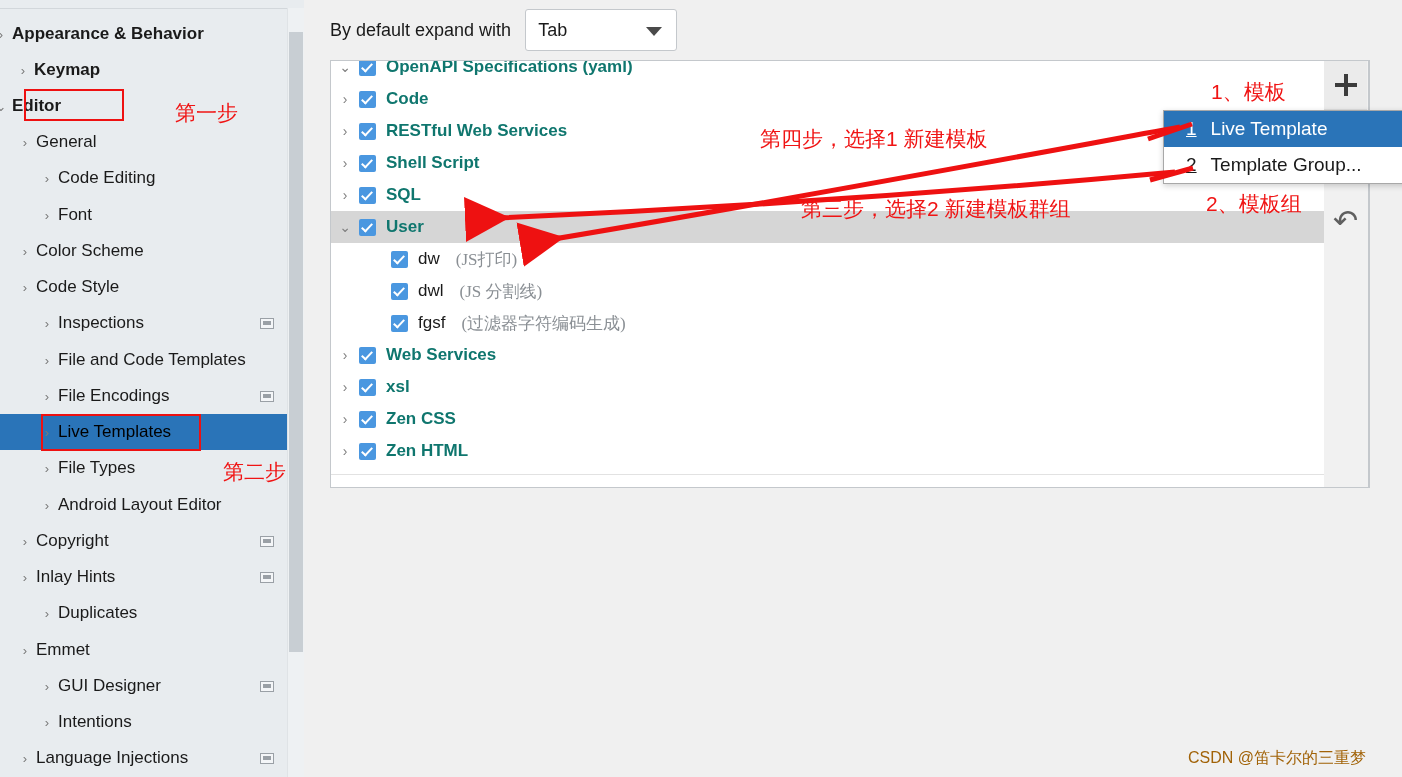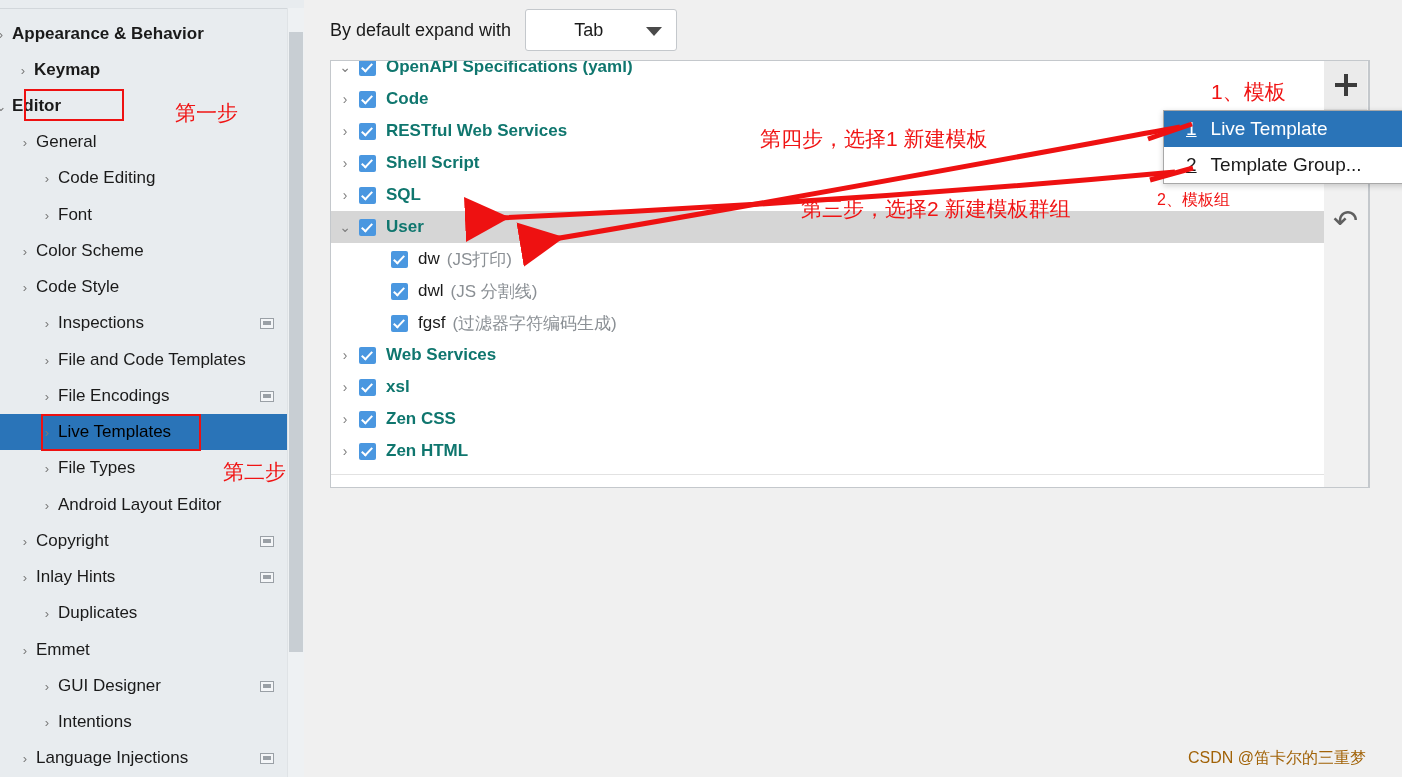--- a/index.html
+++ b/index.html
@@ -97,21 +97,20 @@
   }
   #expand-combo {
     position: relative;
     width: 152px; height: 42px;
     background: #ffffff;
     border: 1px solid #c4c8cc;
     border-radius: 3px;
     display: flex;
     align-items: center;
     box-sizing: border-box;
-    padding-left: 36px;
   }
   #expand-combo-value {
     font-size: 18px;
     color: #1a1a1a;
     margin-left: 12px;
   }
   #expand-combo-arrow {
     position: absolute;
     right: 14px; top: 50%;
     width: 0; height: 0;
@@ -173,21 +172,22 @@
   .tree-row .t-name {
     font-size: 17px;
     font-weight: bold;
     color: #0f766e;
   }
   .tree-row.child { padding-left: 32px; }
   .tree-row.child .t-name { font-weight: normal; font-size: 17px; color: #1a1a1a; }
   .tree-row .t-desc {
     font-size: 17px;
     color: #8a8f94;
-    margin-left: 7px;
+    margin-left: 16px;
+    font-family: Liberation Serif, serif;
   }
 
   
   #tree-vtrack {
     position: absolute;
     right: 0; top: 0;
     width: 15px; height: 410px;
     background: #ffffff;
   }
   #tree-vthumb {
@@ -546,16 +546,16 @@
     </svg>
 
     <div class="anno-box" style="left:24px;  top:89px;  width:100px; height:32px;"></div>
     <div class="anno-box" style="left:41px;  top:414px; width:160px; height:37px;"></div>
 
     <div class="anno-text" style="left:175px; top:99px; font-size:21px;">第一步</div>
     <div class="anno-text" style="left:223px; top:458px; font-size:21px;">第二步</div>
     <div class="anno-text" style="left:801px; top:195px; font-size:21px;">第三步，选择2  新建模板群组</div>
     <div class="anno-text" style="left:760px; top:125px; font-size:21px;">第四步，选择1  新建模板</div>
     <div class="anno-text" style="left:1211px; top:78px; font-size:21px;">1、模板</div>
-    <div class="anno-text" style="left:1157px; top:190px; font-size:16px;">2、模板组</div>
+    <div class="anno-text" style="left:1206px; top:190px; font-size:21px;">2、模板组</div>
   </div>
 
 </div>
 
 </body></html>

